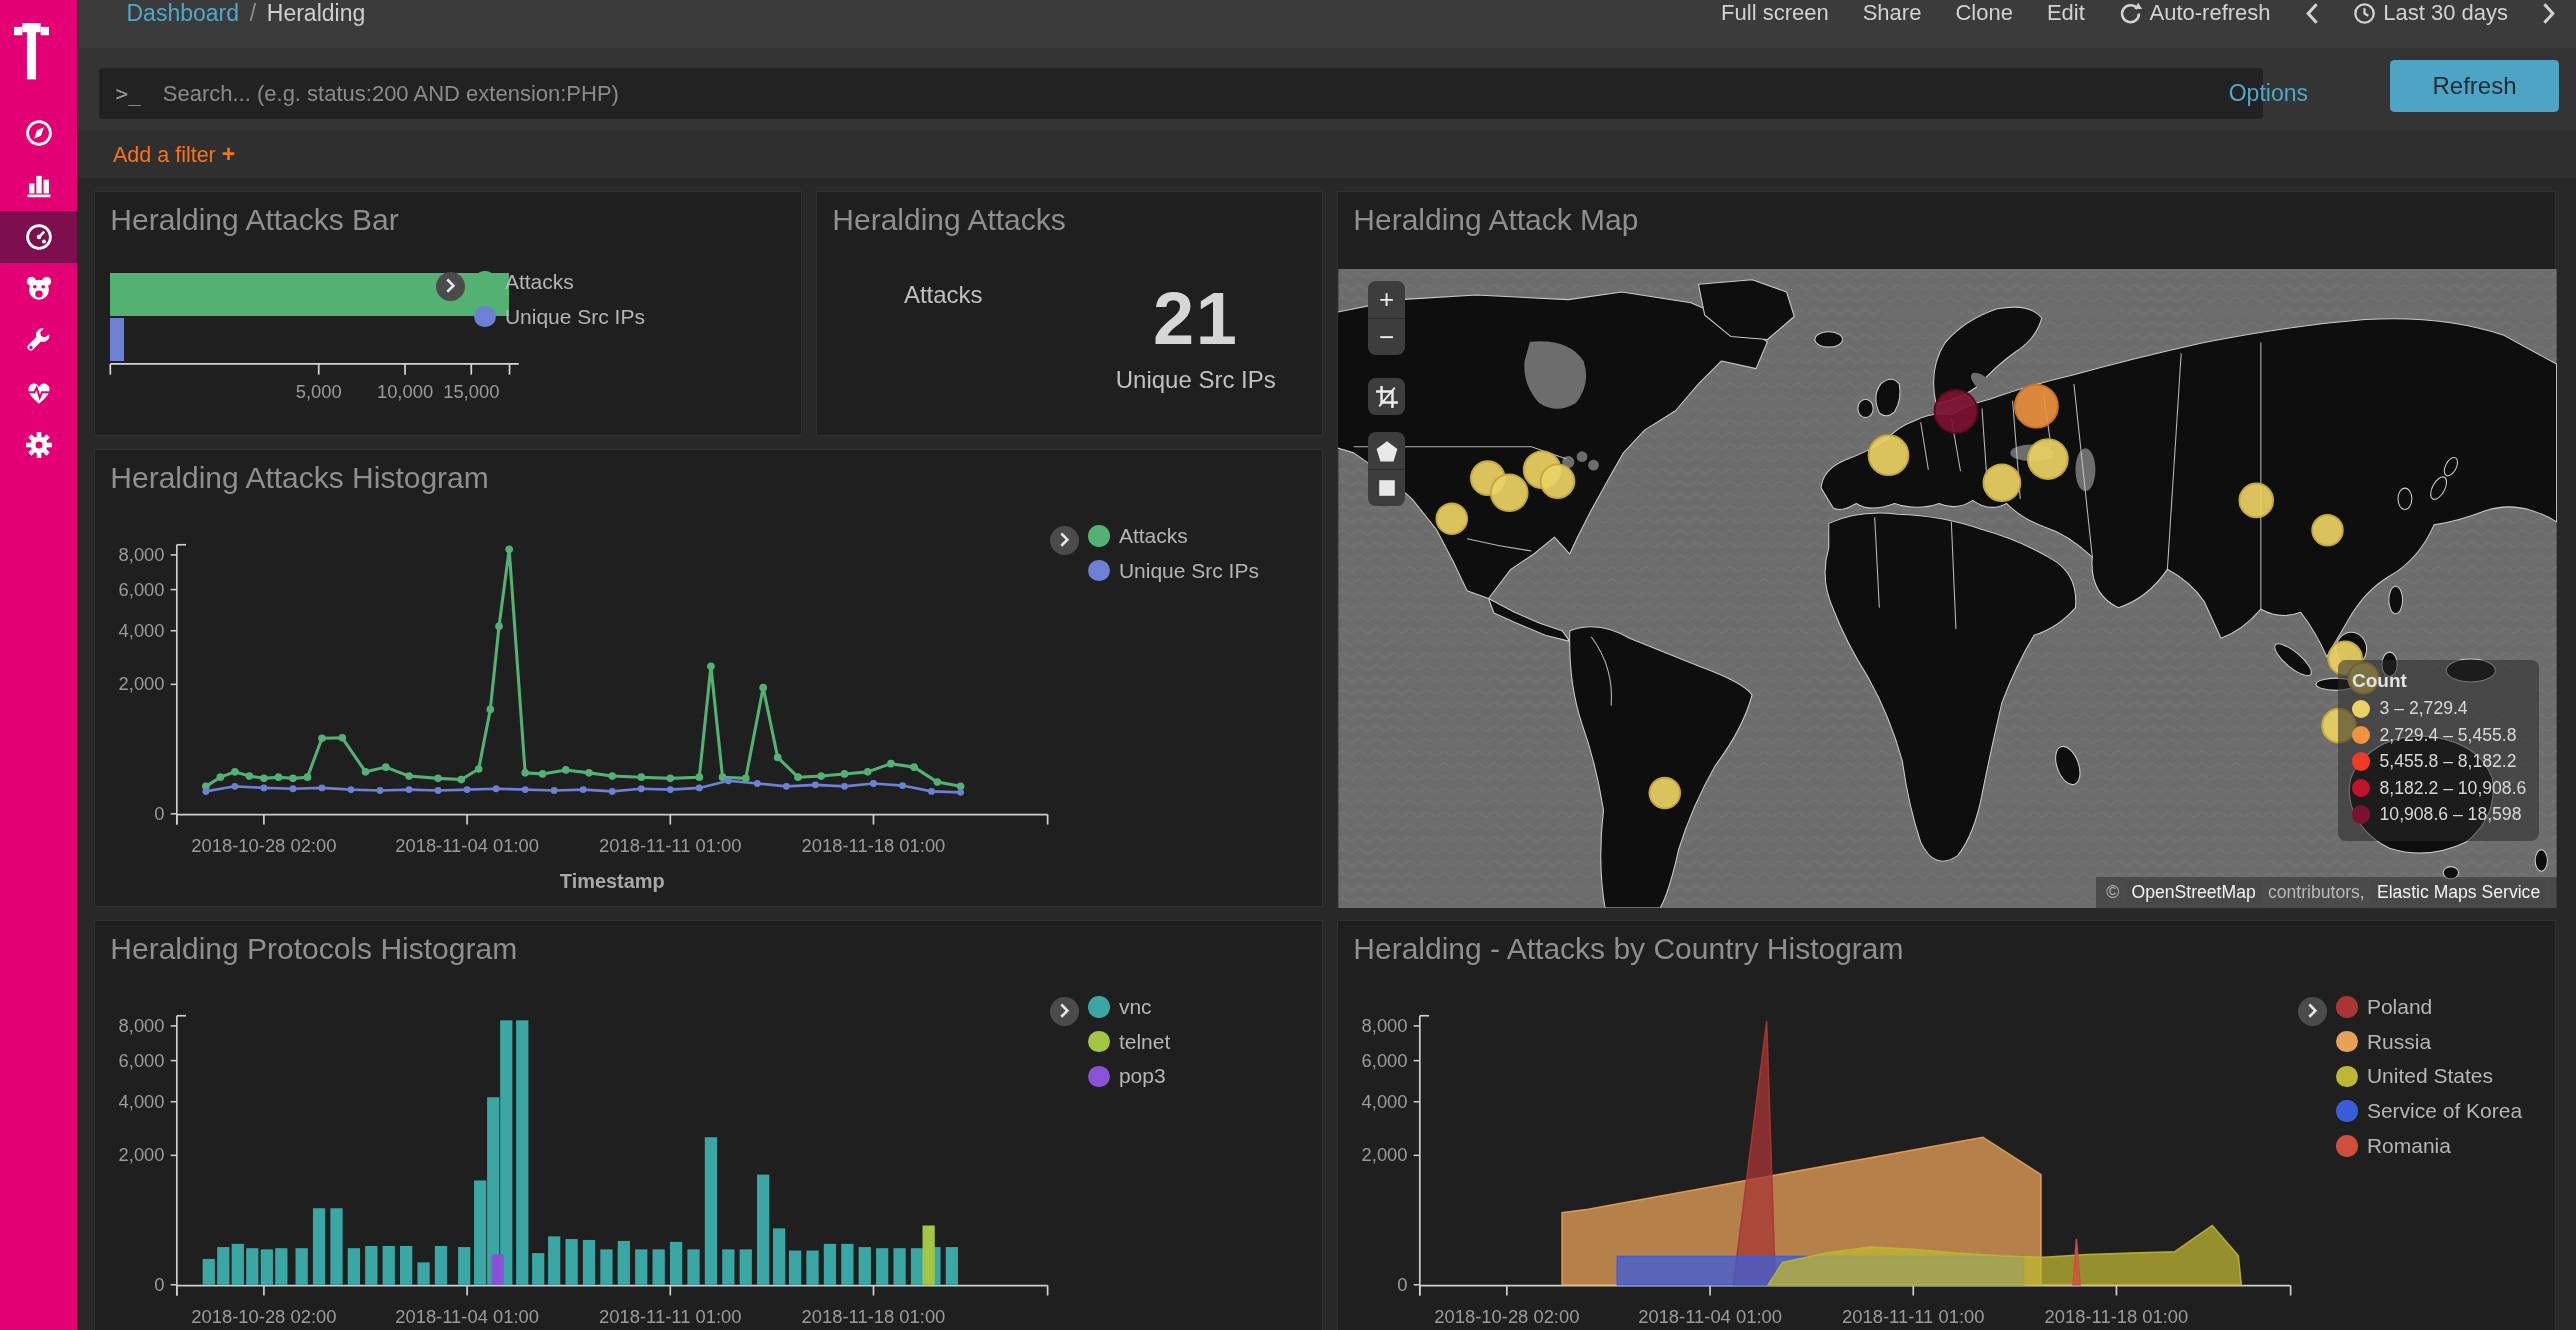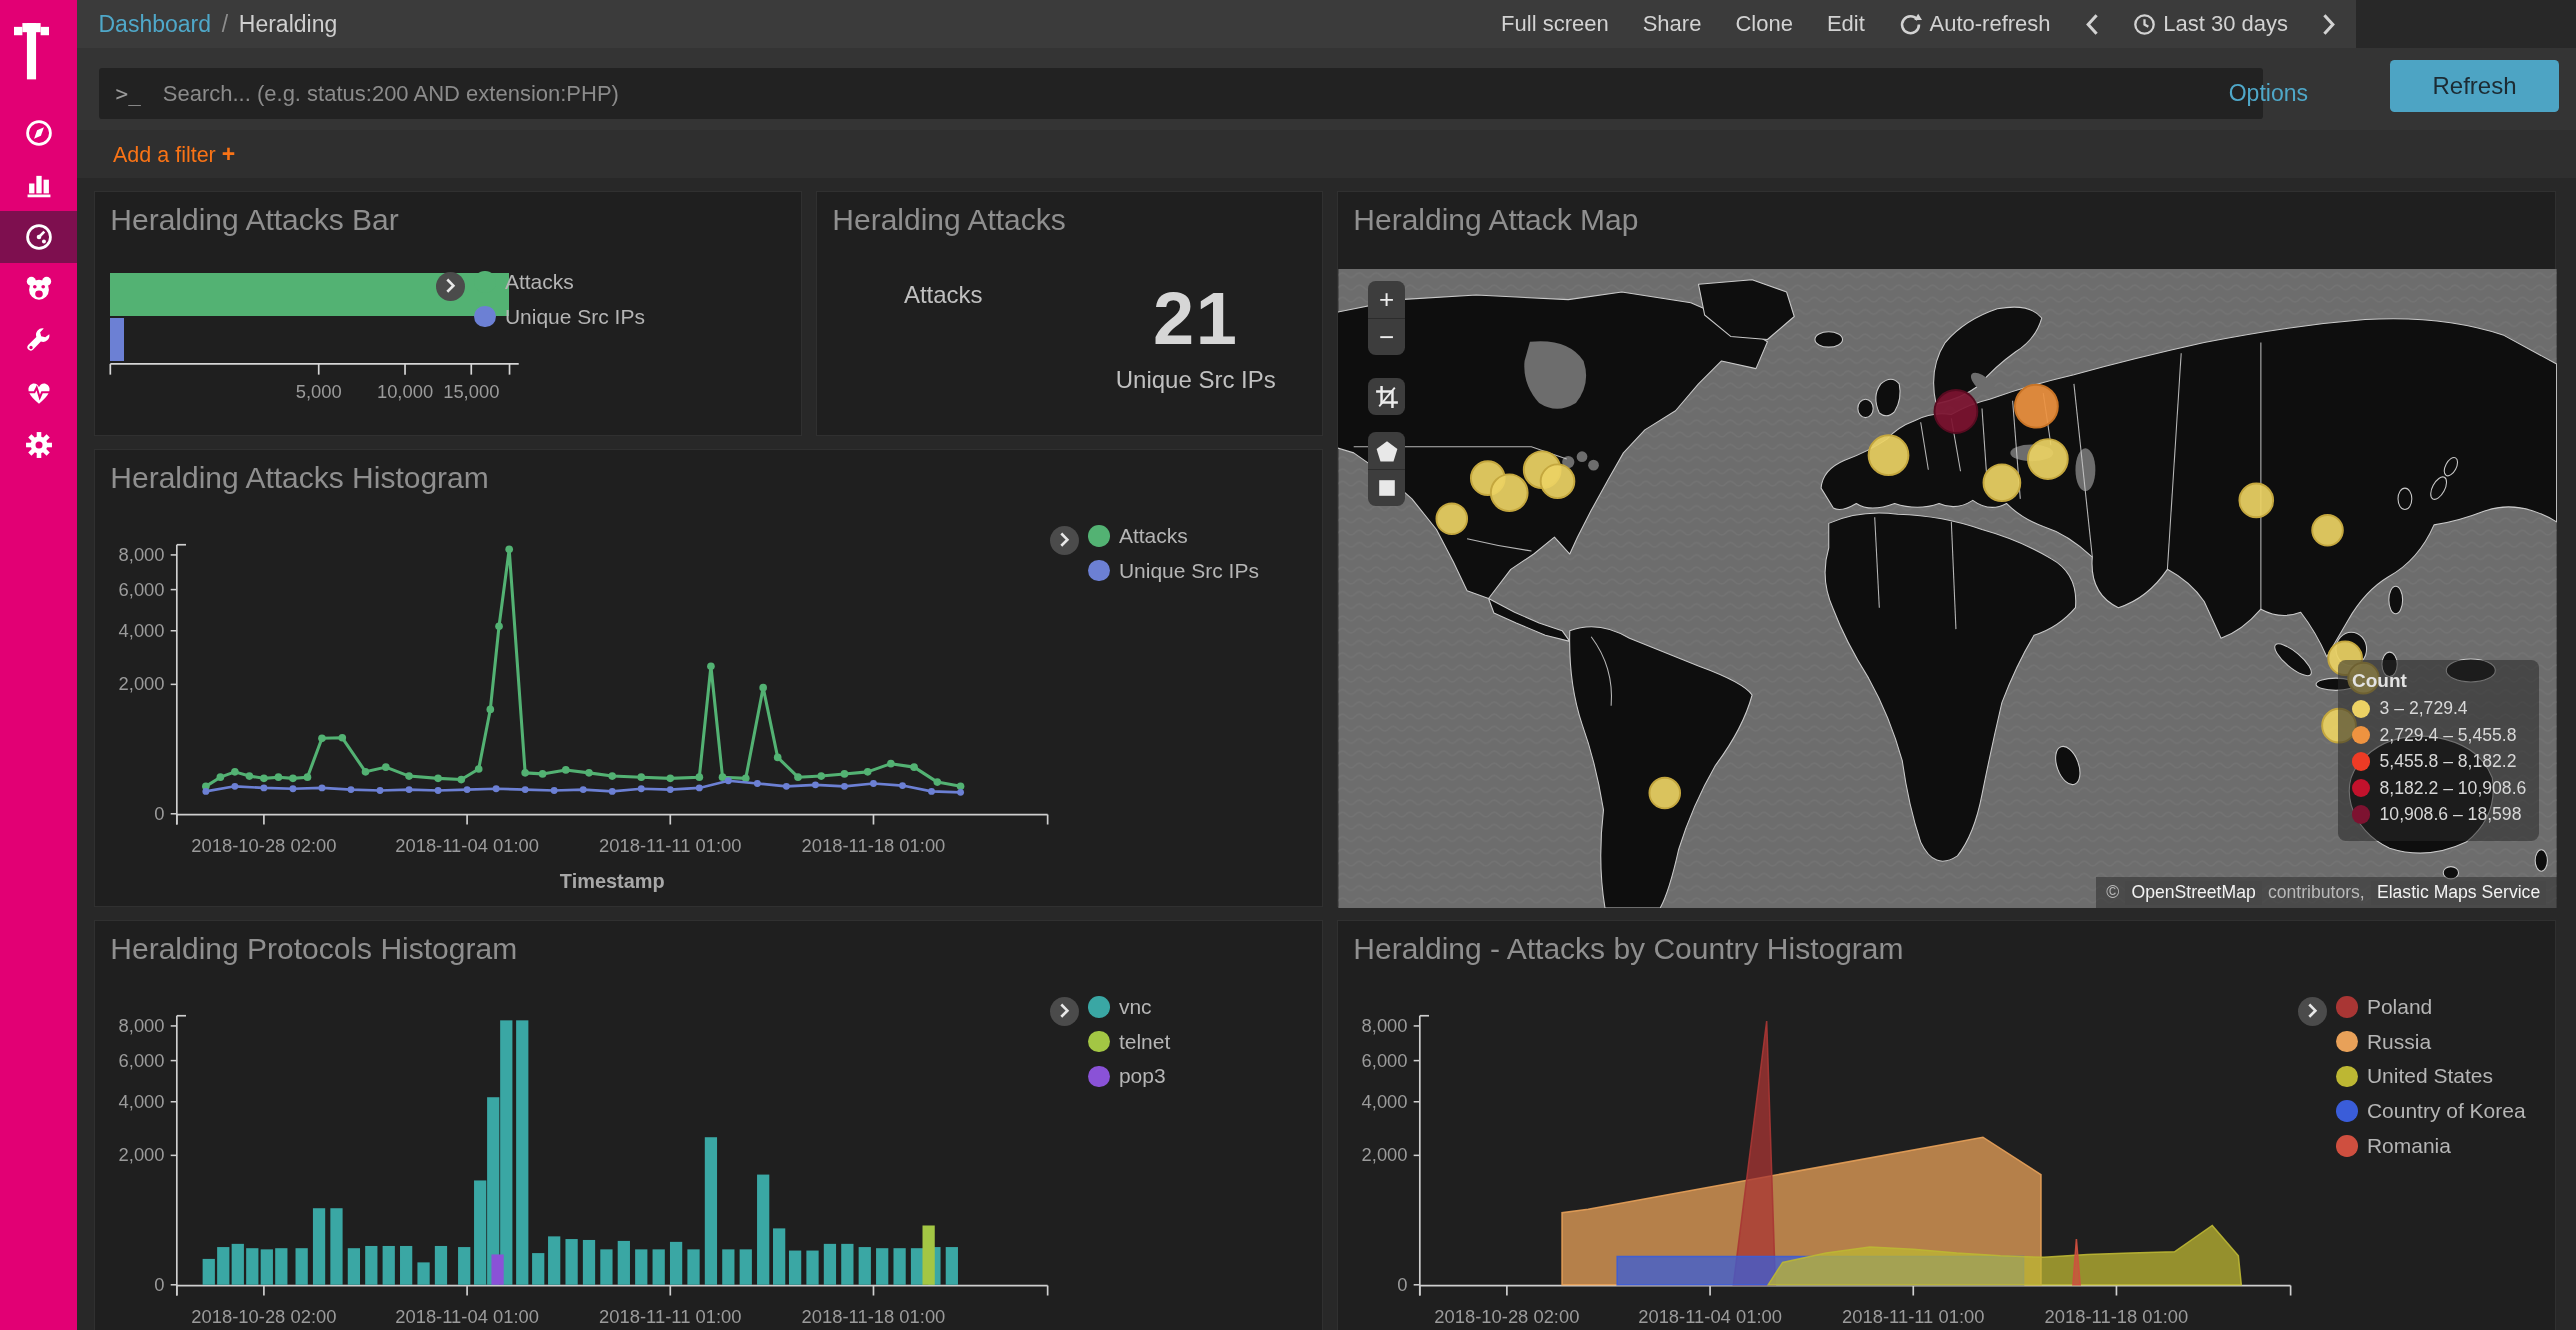--- a/index.html
+++ b/index.html
@@ -5,21 +5,21 @@
   html,body{margin:0;padding:0;width:2576px;height:1331px;overflow:hidden;background:#282828;
     font-family:"Liberation Sans",sans-serif;-webkit-font-smoothing:antialiased;}
   *{box-sizing:border-box;}
   
   .sidebar{position:absolute;left:0;top:0;width:77px;height:1331px;background:#e20074;z-index:30;}
   .side-logo{position:absolute;left:14px;top:23px;}
   .side-icons{position:absolute;left:0;top:107px;width:77px;}
   .side-item{width:77px;height:52px;display:flex;align-items:center;justify-content:center;cursor:pointer;}
   .side-item.active{background:#7e0f4f;}
   
-  .topbar{position:absolute;left:77px;top:0;width:2279px;height:48px;background:#3b3b3b;display:flex;align-items:center;}
+  .topbar{position:absolute;left:77px;top:0;width:2499px;height:48px;background:#3b3b3b;display:flex;align-items:flex-start;padding-left:28px;}
   .crumb{margin-left:21.5px;font-size:23px;color:#cfcfcf;display:flex;gap:10.7px;align-items:center;}
   .crumb .root{color:#4fa8c9;cursor:pointer;}
   .crumb .sep{color:#8d8d8d;}
   .top-menu{margin-left:auto;margin-right:20px;display:flex;align-items:center;gap:34px;font-size:22px;color:#d2d2d2;}
   .top-menu .mi{cursor:pointer;display:flex;align-items:center;gap:7.7px;white-space:nowrap;}
   .querybar{position:absolute;left:77px;top:48px;width:2499px;height:83px;background:#343434;}
   .searchbox{position:absolute;left:21.5px;top:20px;width:2164px;height:51px;background:#222222;border-radius:3.1px;
     display:flex;align-items:center;padding:0 17px;}
   .prompt{font-family:"DejaVu Sans Mono",monospace;font-size:21px;color:#9a9a9a;margin-right:20px;}
   .searchbox input{flex:1;background:transparent;border:none;outline:none;font-size:22px;color:#d0d0d0;
@@ -662,21 +662,21 @@
         <div class="leg-item">
           <span class="leg-dot" style="background: rgb(232, 161, 89);"></span>
           <span class="leg-label">Russia</span>
         </div>
         <div class="leg-item">
           <span class="leg-dot" style="background: rgb(189, 183, 51);"></span>
           <span class="leg-label">United States</span>
         </div>
         <div class="leg-item">
           <span class="leg-dot" style="background: rgb(58, 93, 217);"></span>
-          <span class="leg-label">Country of Korea</span>
+          <span class="leg-label">Service of Korea</span>
         </div>
         <div class="leg-item">
           <span class="leg-dot" style="background: rgb(207, 79, 63);"></span>
           <span class="leg-label">Romania</span>
         </div>
       </div>
     </div>
 </div>
 
 

